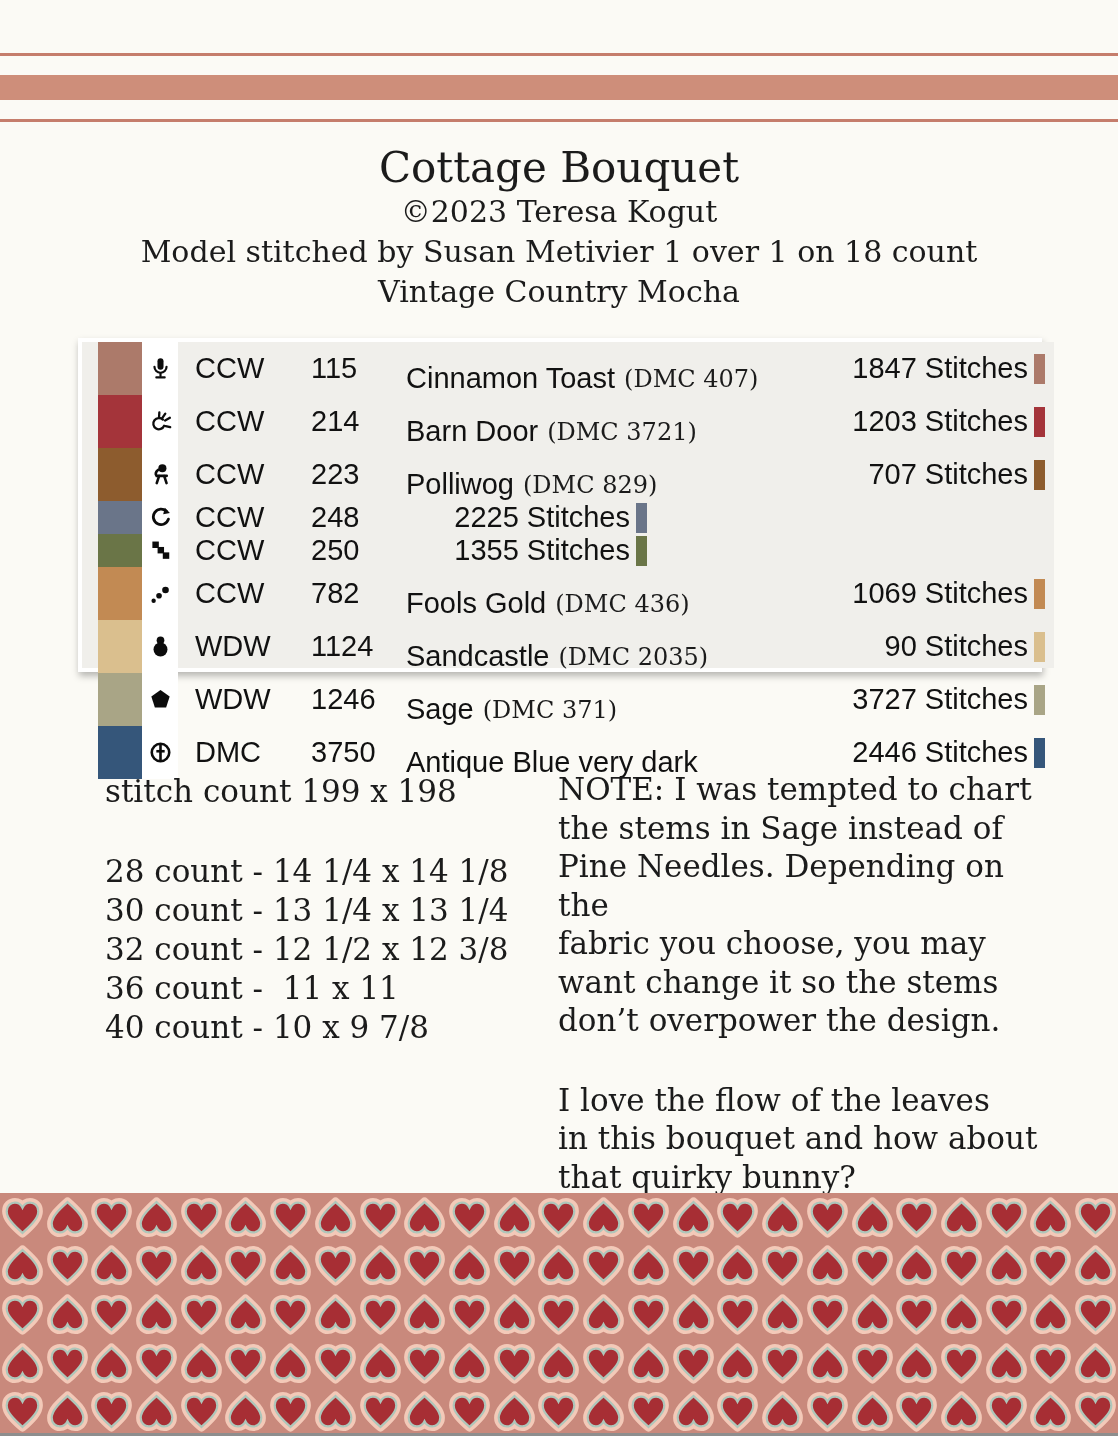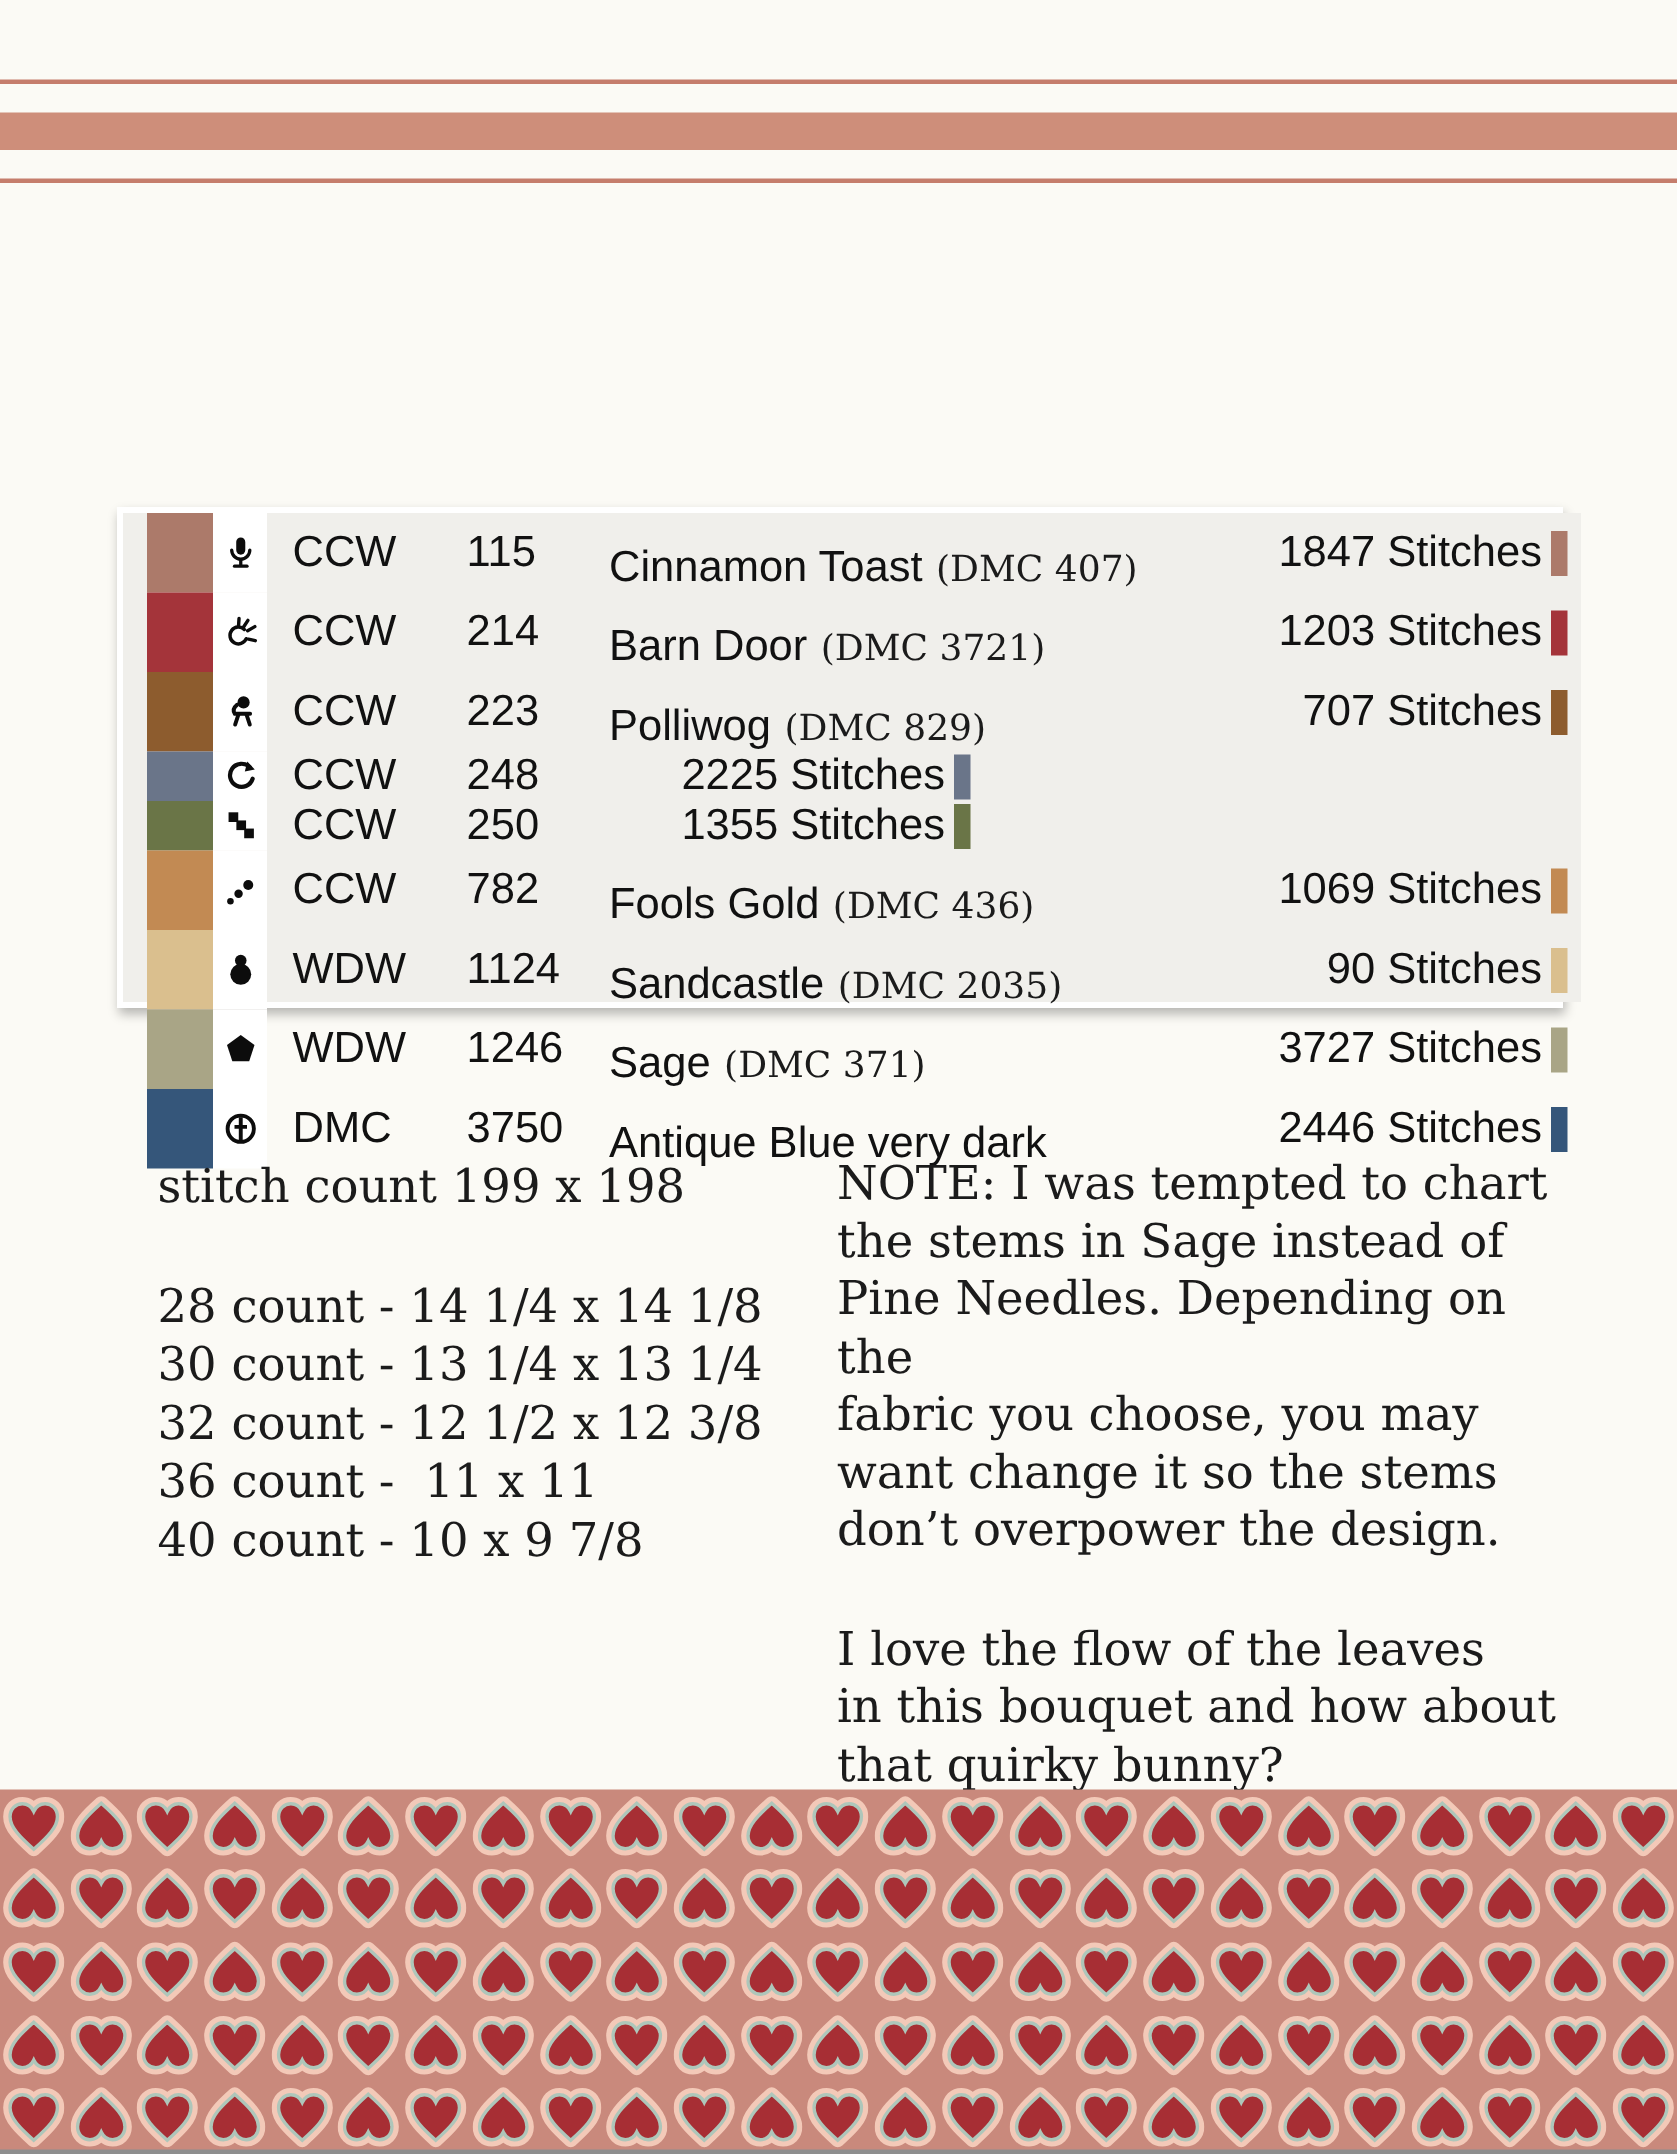--- a/index.html
+++ b/index.html
@@ -50,20 +50,26 @@
   .bottom-edge{position:absolute;left:0;bottom:0;width:100%;height:3px;background:#8e8e8e;}
 </style>
 </head>
 <body>
 
 <div class="page" style="background: rgb(251, 250, 245);">
   <div class="rule rule-1" style="background: rgb(197, 125, 108);"></div>
   <div class="band-top" style="background: rgb(206, 142, 122);"></div>
   <div class="rule rule-2" style="background: rgb(197, 125, 108);"></div>
 
+  <div class="header">
+    <h1 class="title">Cottage Bouquet</h1>
+    <div class="sub">©2023 Teresa Kogut</div>
+    <div class="sub">Model stitched by Susan Metivier 1 over 1 on 18 count</div>
+    <div class="sub">Vintage Country Mocha</div>
+  </div>
 
   <div class="legend" style="background: rgb(255, 255, 255);">
     <div class="legend-inner" id="legend-body" style="background: rgb(240, 239, 235); padding-left: 16px;">
         <div class="legend-row">
           <div class="sw" style="background:#ac7a6a"></div>
           <div class="symcell">
             <svg viewBox="0 0 24 24">
               <g fill="#0c0c0c">
                 <rect x="9.1" y="2.2" width="5.8" height="11" rx="2.9"></rect>
               </g>

